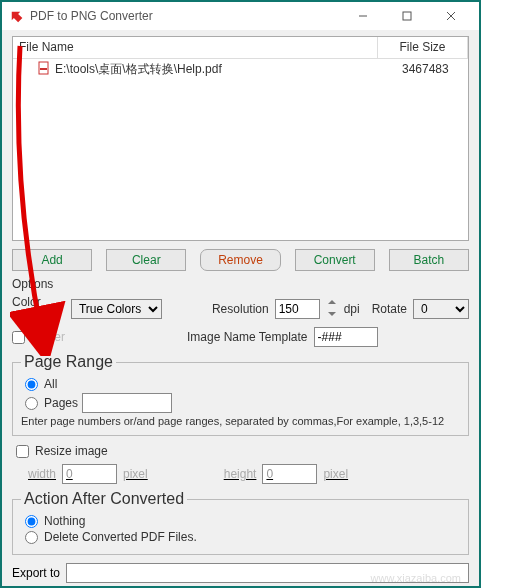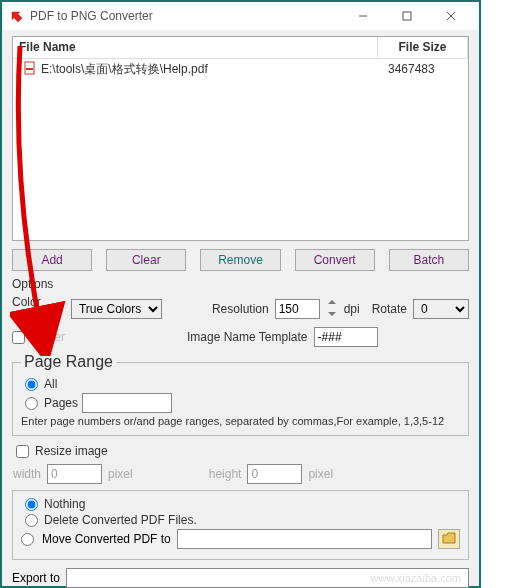--- a/index.html
+++ b/index.html
@@ -5,44 +5,44 @@
   * { box-sizing: border-box; font-family: "Segoe UI", Tahoma, sans-serif; font-size: 12px; }
   body { margin: 0; padding: 0; background: #fff; }
   .window { width: 481px; height: 588px; border: 2px solid #0f766e; background: #f0f0f0; display: flex; flex-direction: column; position: relative; }
   .titlebar { height: 30px; background: #fff; display: flex; align-items: center; padding: 0 6px; }
   .titlebar .appicon { width: 16px; height: 16px; margin-right: 6px; }
   .titlebar .title { flex: 1; color: #555; font-size: 12px; }
   .titlebar .winbtn { width: 44px; height: 28px; display: flex; align-items: center; justify-content: center; color: #666; }
   .content { flex: 1; padding: 6px 10px 10px 10px; display: flex; flex-direction: column; }
   .filegrid { background: #fff; border: 1px solid #aaa; height: 205px; display: flex; flex-direction: column; }
   .grid-head { display: flex; height: 22px; }
-  .grid-head .col { border-right: 1px solid #ddd; border-bottom: 1px solid #ddd; background: #fff; padding: 3px 6px; color: #333; font-weight: bold; }
+  .grid-head .col { border-right: 1px solid #ddd; border-bottom: 1px solid #ddd; background: #fff; padding: 3px 6px; color: #333; }
   .col-name { flex: 1; }
   .col-size { width: 90px; text-align: center; }
   .grid-body { flex: 1; }
   .grid-row { display: flex; height: 20px; align-items: center; }
-  .grid-row .cell { padding: 2px 10px; color: #333; white-space: nowrap; overflow: hidden; }
+  .grid-row .cell { padding: 2px 24px; color: #333; white-space: nowrap; overflow: hidden; }
   .grid-row .cell-name { flex: 1; display: flex; align-items: center; gap: 4px; }
   .grid-row .cell-size { width: 90px; }
   .btnrow { display: flex; gap: 14px; margin: 8px 0 4px 0; }
-  .btnrow button { flex: 1; height: 22px; border: 1px solid #a8a8a8; background: #e9e9e9; color: #701a75; }
-  .btnrow button:disabled { color: #0f766e; }
+  .btnrow button { flex: 1; height: 22px; border: 1px solid #a8a8a8; background: #e9e9e9; color: #15803d; }
+  .btnrow button:disabled { color: #c2410c; border-radius: 7px; }
   .options-row1, .options-row2 { display: flex; align-items: center; gap: 6px; margin-top: 4px; }
   .options-row1 .lbl, .options-row2 .lbl { color: #333; }
   .options-section-label { color: #333; margin-top: 2px; }
   select, input[type=text] { height: 20px; border: 1px solid #888; background: #fff; padding: 1px 3px; font-size: 12px; }
   select { background: #efefef; }
   .small-input { width: 45px; }
   .tmpl-input { width: 64px; }
   fieldset { border: 1px solid #bbb; margin: 6px 0 2px 0; padding: 4px 8px 8px 8px; }
   legend { color: #333; padding: 0 3px; font-size: 16px; }
   .radio-row, .check-row { display: flex; align-items: center; gap: 4px; margin: 2px 4px; color: #333; }
   .pages-input { width: 90px; }
   .hint { color: #333; font-size: 11px; margin-top: 2px; }
-  .resize-row { display: flex; align-items: center; gap: 8px; margin: 4px 0 2px 1px; }
+  .resize-row { display: flex; align-items: center; gap: 8px; margin: 4px 0 2px 16px; text-decoration: underline; }
   .dim-group { display: flex; align-items: center; gap: 6px; }
   .dim-group .lbl-dis { color: #aaa; }
   .dim-input { width: 55px; background: #f5f5f5; color: #999; border: 1px solid #ccc; }
   .action-section { margin-top: 4px; }
   .move-input { flex: 1; }
   .movebox { display: flex; align-items: center; gap: 6px; margin: 2px 0; }
   .export-row { display: flex; align-items: center; gap: 6px; margin-top: 6px; }
   .export-input { flex: 1; }
   .browse-btn { width: 22px; height: 20px; border: 1px solid #aaa; background: #f4e9b8; display: flex; align-items: center; justify-content: center; }
   input[type=radio], input[type=checkbox] { margin: 0 2px 0 0; }
@@ -157,37 +157,28 @@
       </div>
       <span style="flex:0 0 60px"></span>
       <div class="dim-group">
         <span class="lbl-dis">height</span>
         <input type="text" class="dim-input" disabled="" value="0" style="">
         <span class="lbl-dis">pixel</span>
       </div>
     </div>
 
     <fieldset class="action-section">
+      <legend>Action After Converted</legend>
       <div class="radio-row">
         <input type="radio" name="act" checked="" style="">
         <span>Nothing</span>
       </div>
       <div class="radio-row">
         <input type="radio" name="act" style="">
         <span>Delete Converted PDF Files.</span>
-      </div>
-      <div class="movebox">
-        <input type="radio" name="act" style="">
-        <span>Move Converted PDF to</span>
-        <input type="text" class="move-input" value="" style="">
-        <div class="browse-btn">
-          <span><svg width="14" height="12">
-                <path d="M1 3 L5 3 L6 1 L13 1 L13 11 L1 11 Z" fill="#e8c35a" stroke="#a88022"></path>
-              </svg></span>
-        </div>
       </div>
     </fieldset>
 
     <div class="export-row">
       <span>Export to</span>
       <input type="text" class="export-input" value="" style="">
     </div>
   </div>
 
   <svg class="arrow-overlay" width="60" height="320">

